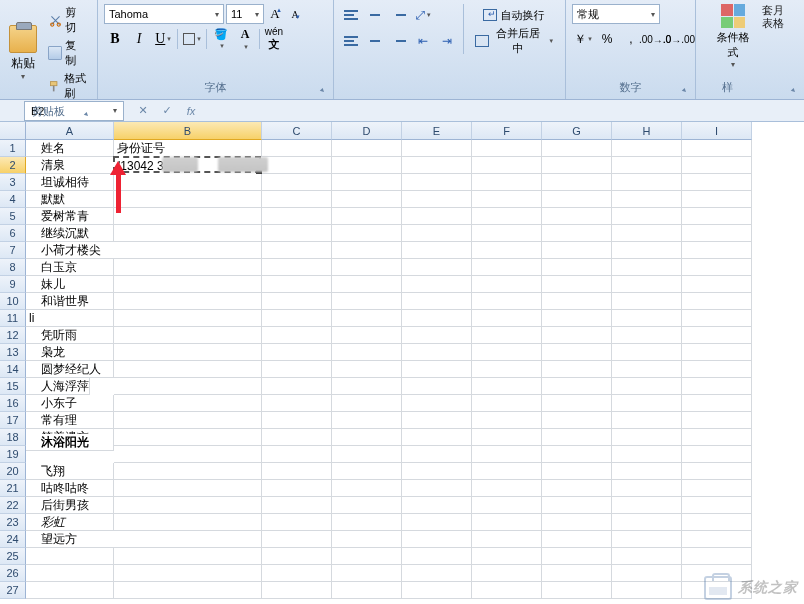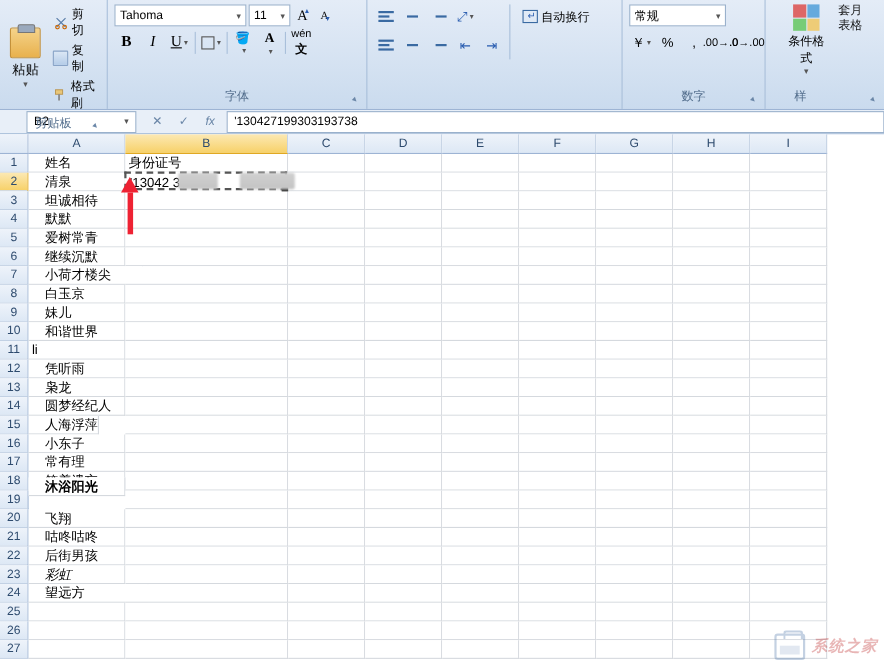--- a/index.html
+++ b/index.html
@@ -80,21 +80,21 @@
 .cell { position: absolute; border-right: 1px solid #d5d9de; border-bottom: 1px solid #d5d9de; height: 17px; padding: 0 3px; font-size: 12px; line-height: 17px; overflow: hidden; white-space: nowrap; background: #fff; }
 .active-cell { border: 2px dashed #555; background: #fff; z-index: 5; overflow: visible; }
 .active-cell::after { content: ""; position: absolute; right: -3px; bottom: -3px; width: 6px; height: 6px; background: #333; }
 
 
 .arrow { position: absolute; z-index: 20; }
 .arrow-head { width: 0; height: 0; border-left: 8px solid transparent; border-right: 8px solid transparent; border-bottom: 14px solid #e23; }
 .arrow-shaft { width: 5px; height: 38px; background: #e23; margin: 0 auto; }
 
 
-.watermark { position: absolute; right: 6px; bottom: 4px; opacity: 0.32; color: #b91c1c; font-size: 14px; z-index: 50; display: flex; align-items: center; gap: 6px; }
+.watermark { position: absolute; right: 6px; bottom: 4px; opacity: 0.32; color: #404040; font-size: 14px; z-index: 50; display: flex; align-items: center; gap: 6px; }
 .wm-icon { width: 28px; height: 24px; border: 2px solid #4a74a8; border-radius: 3px; position: relative; }
 .wm-icon::before { content: ""; position: absolute; left: 3px; right: 3px; bottom: 3px; height: 8px; background: #4a74a8; opacity:.5; }
 .wm-icon::after { content: ""; position: absolute; left: 6px; top: -5px; width: 14px; height: 6px; border: 2px solid #4a74a8; border-bottom: none; border-radius: 3px 3px 0 0; }
 
 
 .blur-patch { position: absolute; background: linear-gradient(#d0d0d0,#c4c4c4); filter: blur(1.2px); border-radius: 2px; z-index: 10; }
 </style>
 </head>
 <body>
 
@@ -246,20 +246,24 @@
               <span style="color:#2a5db0">⇥</span>
             </button>
         </div>
       </div>
       <span class="sep" style="height:50px"></span>
       <div class="font-rows">
         <button class="btn wide">
           <span class="wrap-icon"></span>
           <span>自动换行</span>
         </button>
+        <button class="btn wide split">
+          <span class="merge-icon"></span>
+          <span>合并后居中</span>
+        </button>
       </div>
     </div>
   </div>
 
   <div class="ribbon-group" style="width:130px">
     <div class="ribbon-content">
       <div class="font-rows" style="width:100%">
         <div class="font-row">
           <div class="num-select">
             <span>常规</span>
@@ -317,23 +321,20 @@
   <div class="fb-btns">
     <div class="fb-btn">
         <span>✕</span>
       </div>
     <div class="fb-btn">
         <span>✓</span>
       </div>
     <div class="fb-btn">
         <i>fx</i>
       </div>
-  </div>
-  <div class="fb-input">
-    <span>'130427199303193738</span>
   </div>
 </div>
 
 <div class="grid-container">
   <div class="corner"></div>
   <div class="col-headers" id="col-headers">
       <div class="col-header" style="width: 88px;">A</div>
       <div class="col-header active" style="width: 148px;">B</div>
       <div class="col-header" style="width: 70px;">C</div>
       <div class="col-header" style="width: 70px;">D</div>

